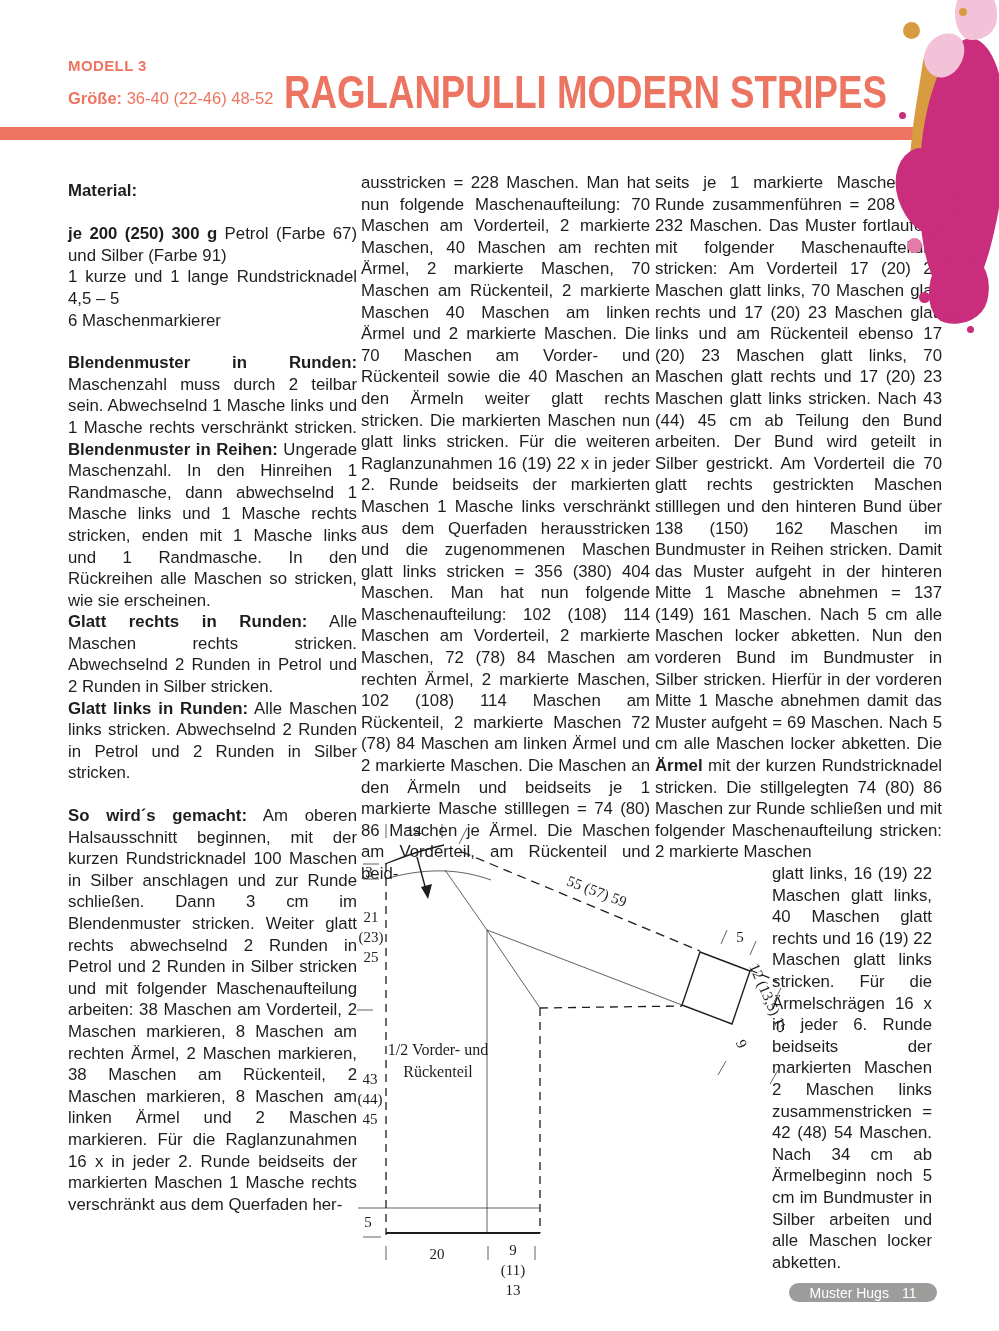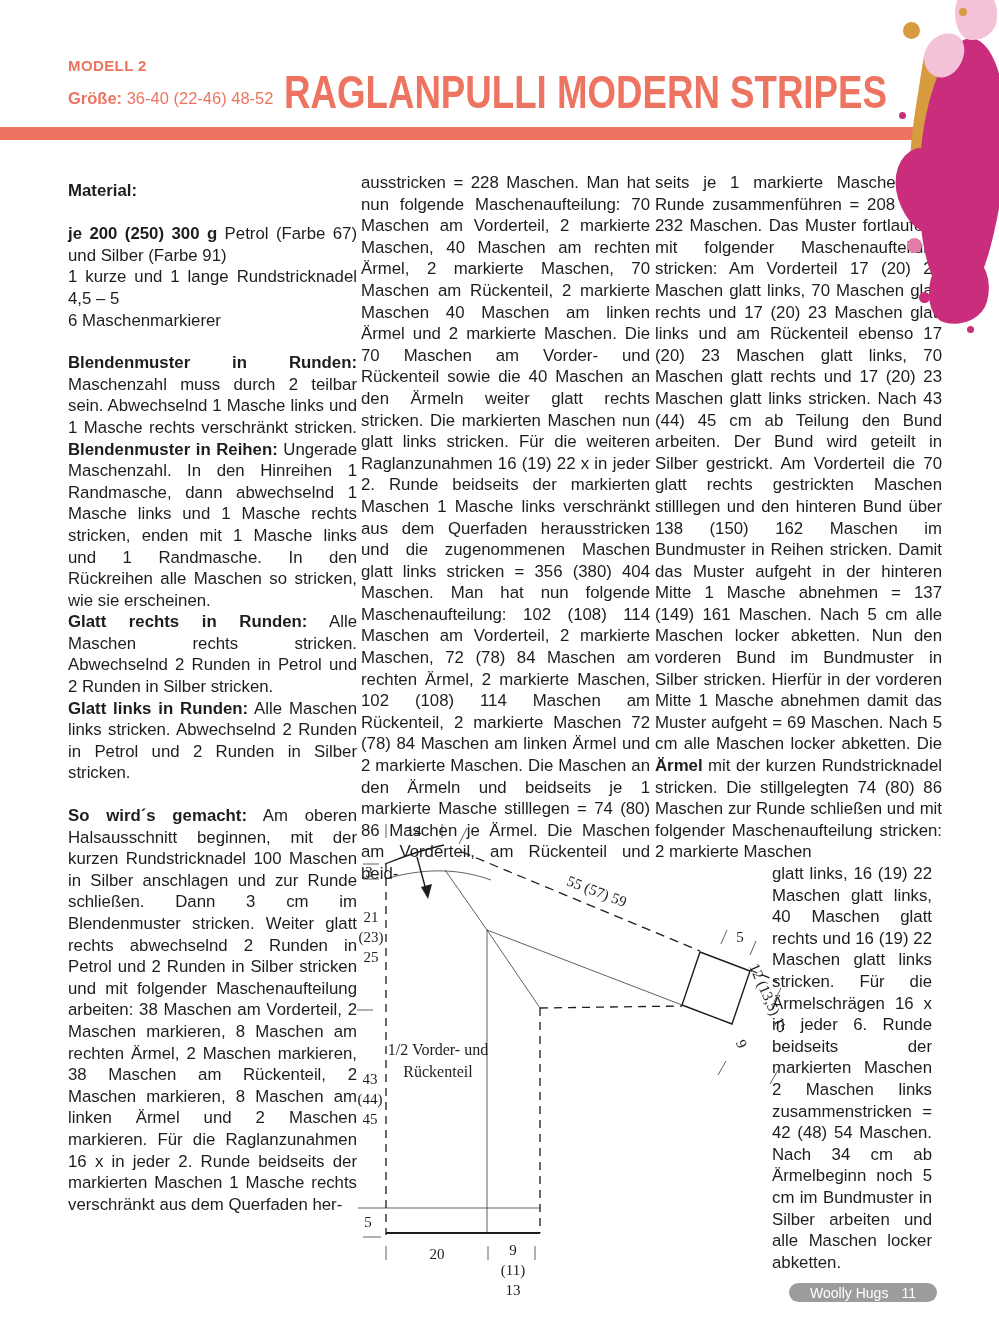--- a/index.html
+++ b/index.html
@@ -62,21 +62,21 @@
   .diagram text{font-family:"Liberation Serif", serif; fill:#1d1d1b; font-size:15px;}
   .diagram .partlbl{font-size:16px;}
   
   .footer-badge{position:absolute; left:789px; top:1283px; width:148px; height:19px;
     background:var(--footer-bg); border-radius:10px; display:flex; align-items:center;
     justify-content:center; gap:13px; color:#fff; font-size:14px; z-index:1;}
 </style>
 </head>
 <body>
 
-<div class="kicker">MODELL 2</div>
+<div class="kicker">MODELL 3</div>
 <div class="sizeline">
   <span class="lbl">Größe:</span>
   <span>36-40 (22-46) 48-52</span>
 </div>
 <h1 class="title">RAGLANPULLI MODERN STRIPES</h1>
 <div class="rule"></div>
 
 <div class="splash">
   <div class="sp-gold-drip"></div>
   <div class="sp-gold-right"></div>
@@ -169,15 +169,15 @@
   <text x="13" y="409" text-anchor="middle">5</text>
   <text x="82" y="441" text-anchor="middle">20</text>
   <text x="158" y="437" text-anchor="middle">9</text>
   <text x="158" y="457" text-anchor="middle">(11)</text>
   <text x="158" y="477" text-anchor="middle">13</text>
   <text x="83" y="237" text-anchor="middle" class="partlbl">1/2 Vorder- und</text>
   <text x="83" y="259" text-anchor="middle" class="partlbl">Rückenteil</text>
 </svg>
 
 <div class="footer-badge">
-  <span>Woolly Hugs</span>
+  <span>Muster Hugs</span>
   <span>11</span>
 </div>
 
 </body></html>

